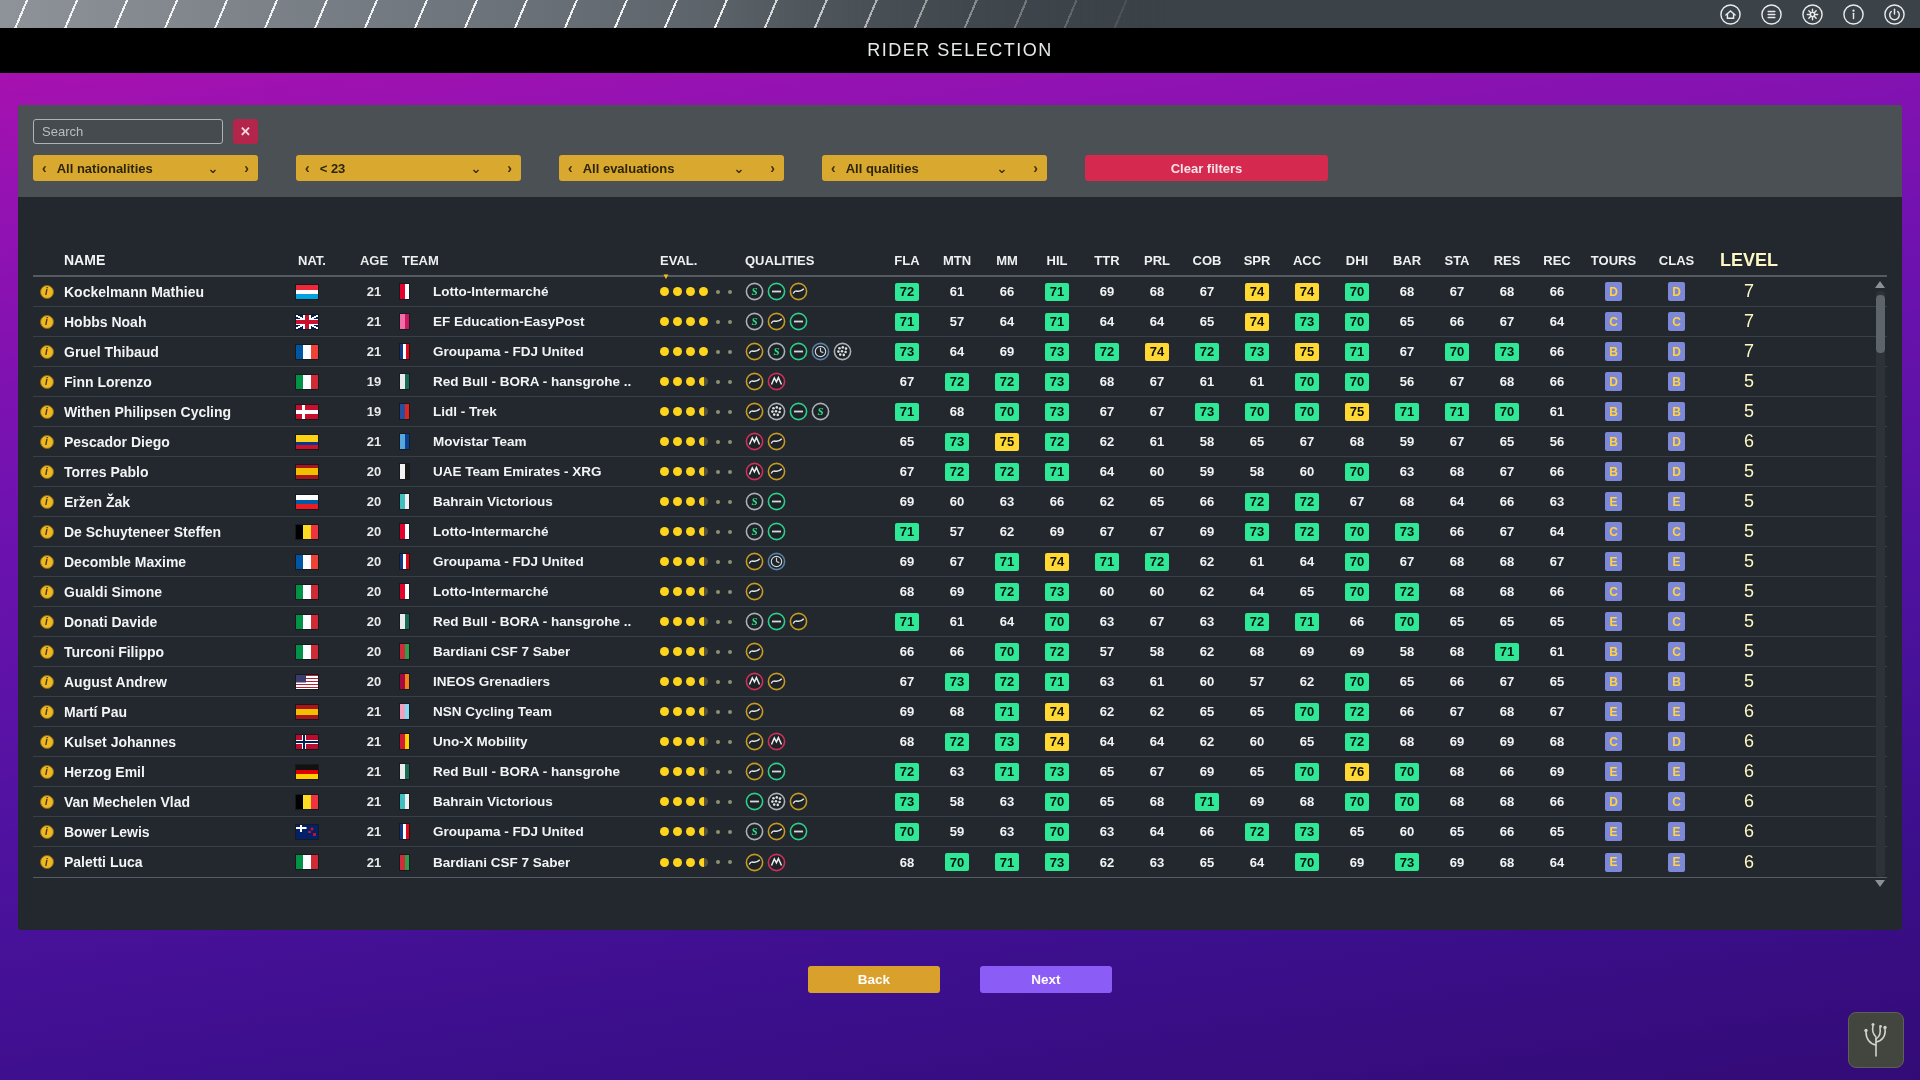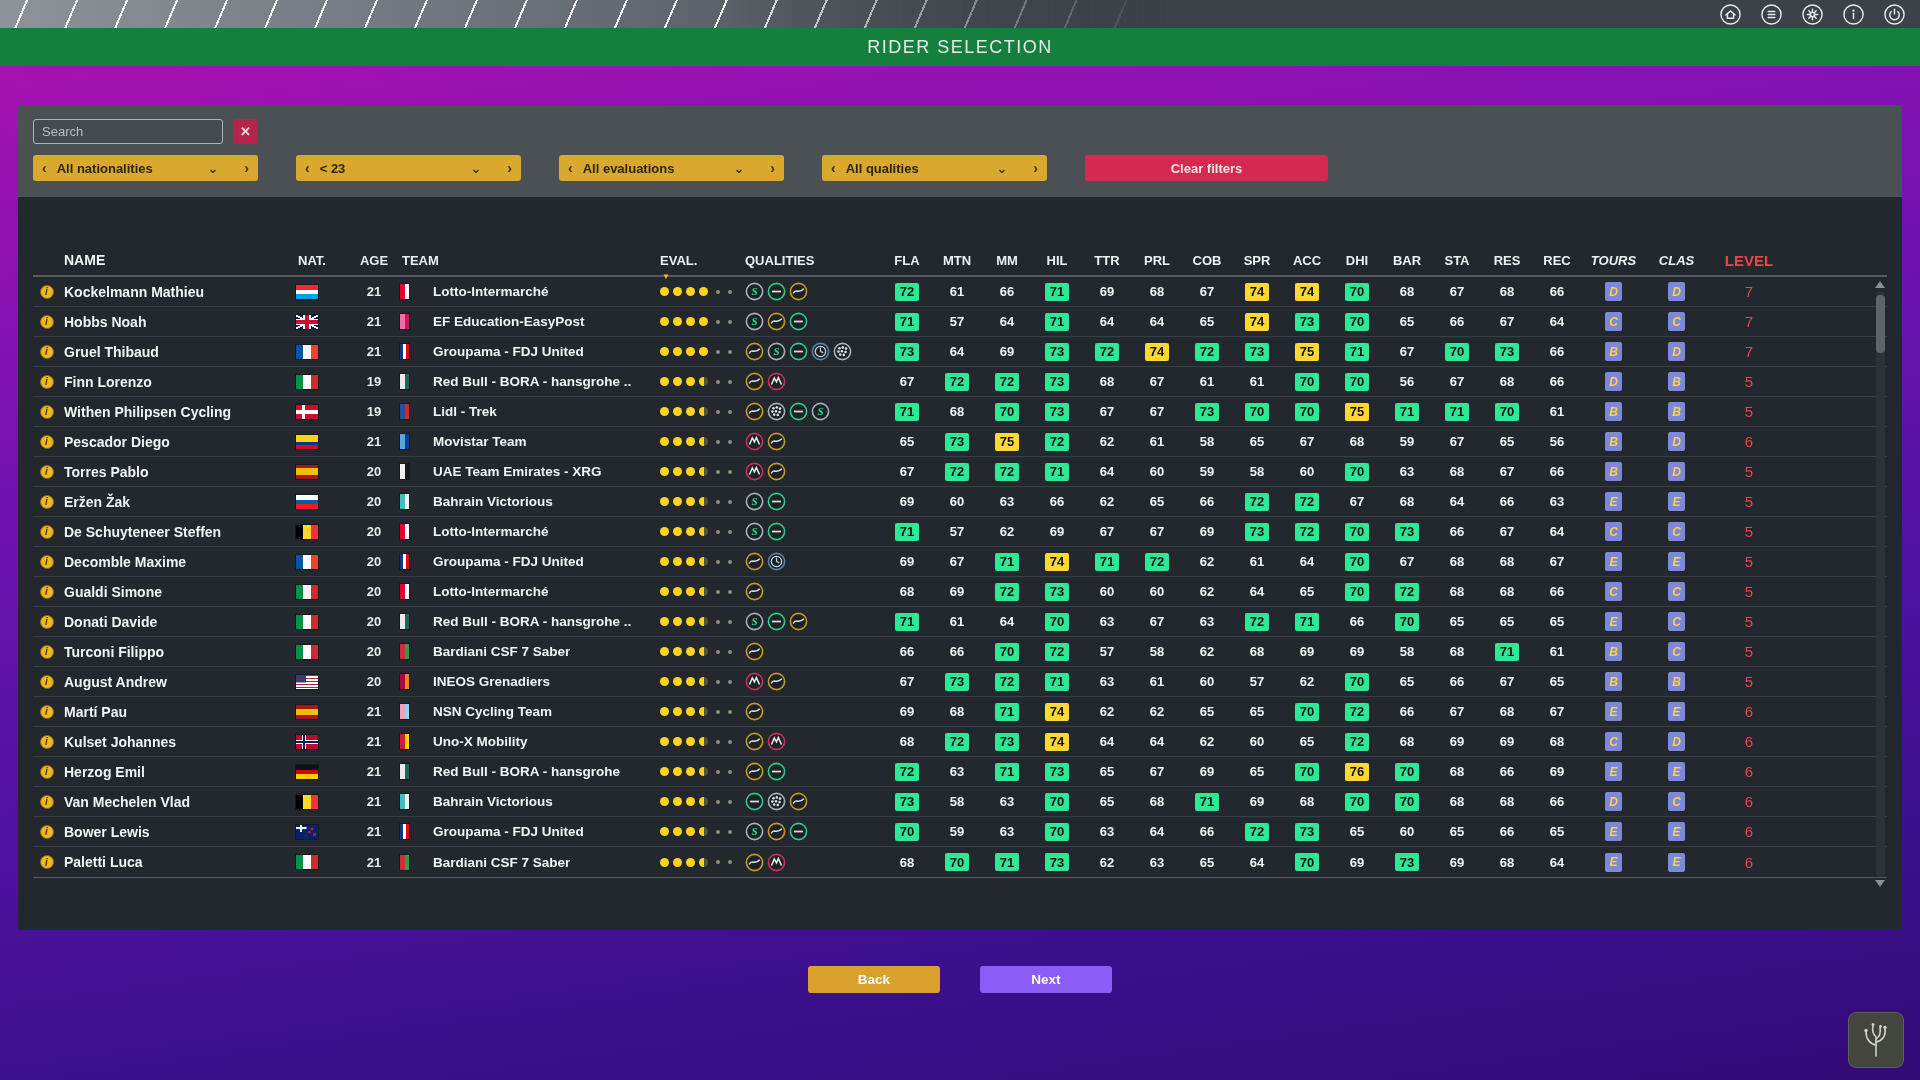--- a/index.html
+++ b/index.html
@@ -16,21 +16,21 @@
     background:
       repeating-linear-gradient(113deg, rgba(255,255,255,0) 0 24px, rgba(255,255,255,.9) 24px 26px, rgba(255,255,255,0) 26px 46px),
       linear-gradient(90deg,#8d9399 0%,#6a7077 45%,#4a5157 80%,#3b4248 100%);
     -webkit-mask-image:linear-gradient(90deg,#000 60%,transparent 98%);
     mask-image:linear-gradient(90deg,#000 60%,transparent 98%);
   }
   .sys-icons { display:flex; gap:18px; margin-right:14px; z-index:2; }
   .sys-icon { width:23px; height:23px; cursor:pointer; }
   .sys-icon svg { width:100%; height:100%; }
   
-  .titlebar { height:38px; background:#15803d; display:flex; align-items:center; justify-content:center; }
+  .titlebar { height:45px; background:#000000; display:flex; align-items:center; justify-content:center; }
   .titlebar span { color:#e6e9ea; font-size:18px; letter-spacing:1.5px; font-weight:400; }
   
   .panel { position:absolute; left:18px; right:18px; top:105px; height:825px; background:#4a5053; border-radius:2px; overflow:hidden; }
   .filter-area { padding:14px 15px 16px 15px; }
   .search-row { display:flex; align-items:center; gap:10px; }
   .search-row input {
     width:190px; height:25px; background:#454b4f; border:1px solid #aeb3b5; border-radius:3px;
     color:#e6e9ea; font-size:13px; padding:0 8px; outline:none; font-family:inherit;
   }
   .search-row input::placeholder { color:#b9bec0; }
@@ -68,24 +68,24 @@
   .dot.half { background:linear-gradient(90deg,#ffd41c 55%,#57523a 55%); }
   .dot.small { width:4px; height:4px; background:#8d9072; margin-left:4px; }
   .c-qual { padding-left:7px; gap:3px; }
   .q-icon { width:19px; height:19px; flex:none; }
   .stat { justify-content:center; }
   .val { color:#f2f4f5; font-size:13px; font-weight:bold; }
   .chip { width:24px; height:18px; border-radius:2px; display:flex; align-items:center; justify-content:center;
     font-size:13px; font-weight:bold; color:#0d1114; }
   .chip.good { background:#2ee896; }
   .chip.hi { background:#ffd833; }
-  .c-tours,.c-clas { justify-content:center;font-style:italic; }
+  .c-tours,.c-clas { justify-content:center; }
   .badge { width:17px; height:19px; border-radius:2px; background:#7d88d8; color:#ffd23f; font-size:12px; font-weight:bold;
     display:flex; align-items:center; justify-content:center; }
-  .c-level { justify-content:center; color:#ef4444; font-size:15px; }
+  .c-level { justify-content:center; color:#fef9c3; font-size:18px; }
   .count-line { margin-top:14px; padding-left:9px; font-size:14px; color:#cfd3d5; }
   .count-line .count { color:#3fe08c; margin-right:5px; }
   
   .scrollbar { position:absolute; right:16px; top:84px; width:11px; height:606px; }
   .sb-track { position:absolute; top:10px; bottom:10px; left:1px; width:9px; background:#2c3237; border-radius:4px; }
   .sb-thumb { position:absolute; top:4px; left:0; width:9px; height:58px; background:#5d646a; border-radius:4px; cursor:grab; }
   .sb-up,.sb-down { position:absolute; left:0; width:0; height:0; border-left:5px solid transparent; border-right:5px solid transparent; cursor:pointer; }
   .sb-up { top:0; border-bottom:7px solid #8a9094; }
   .sb-down { bottom:0; border-top:7px solid #8a9094; }
   

